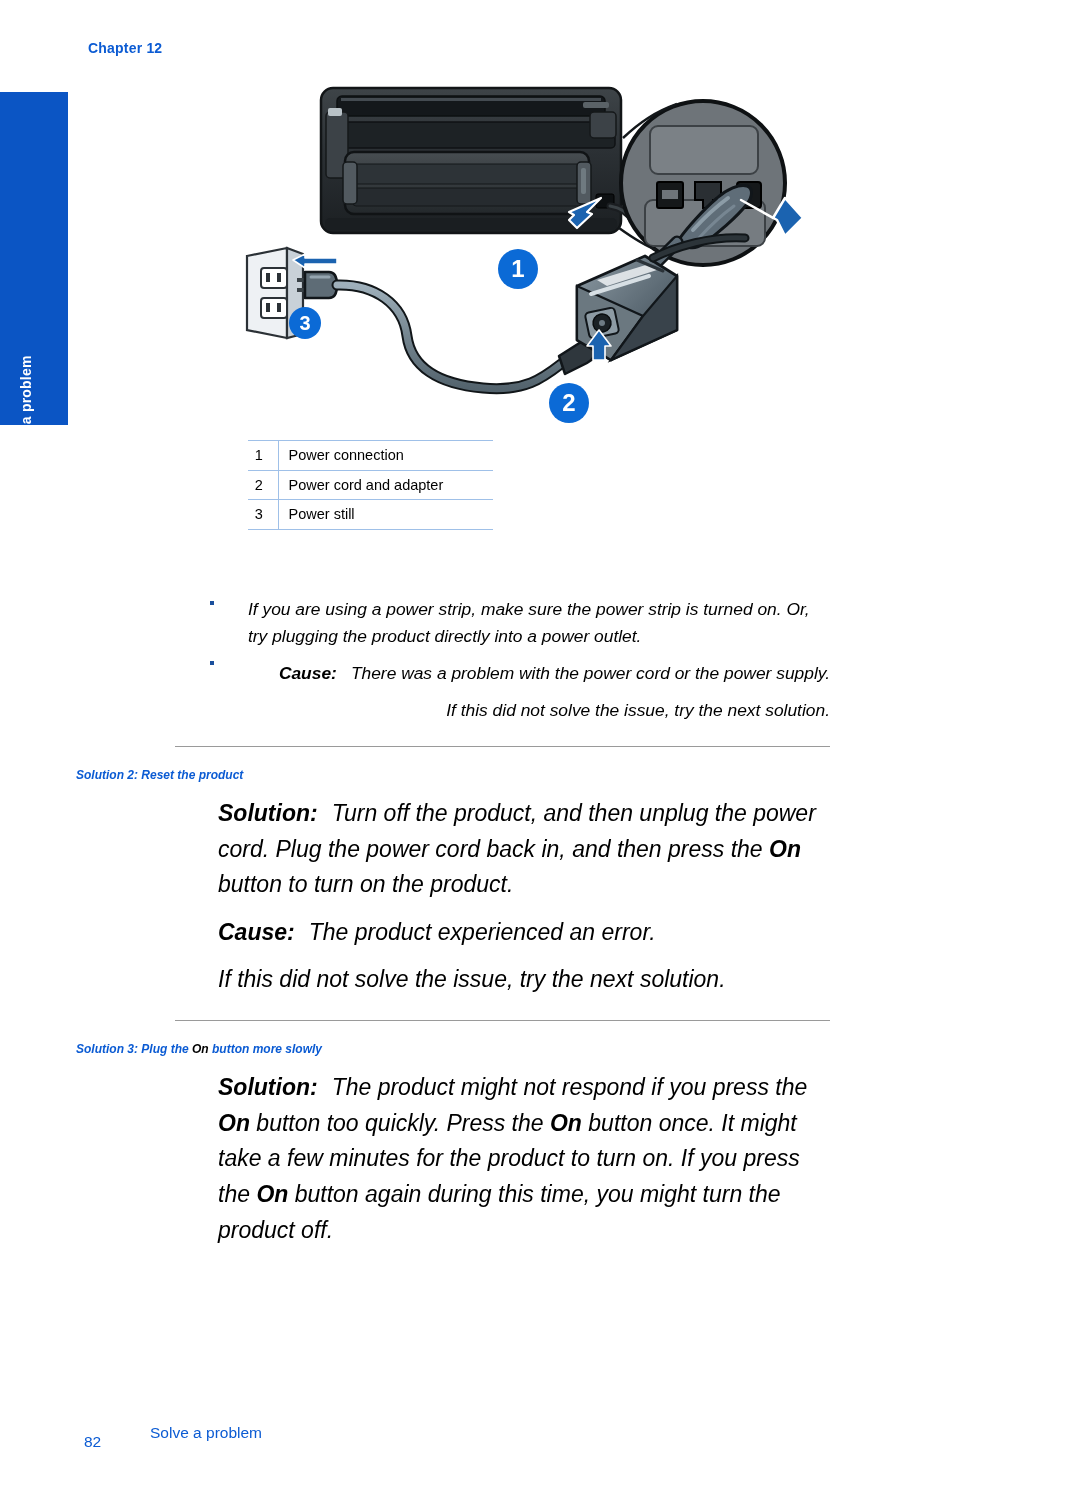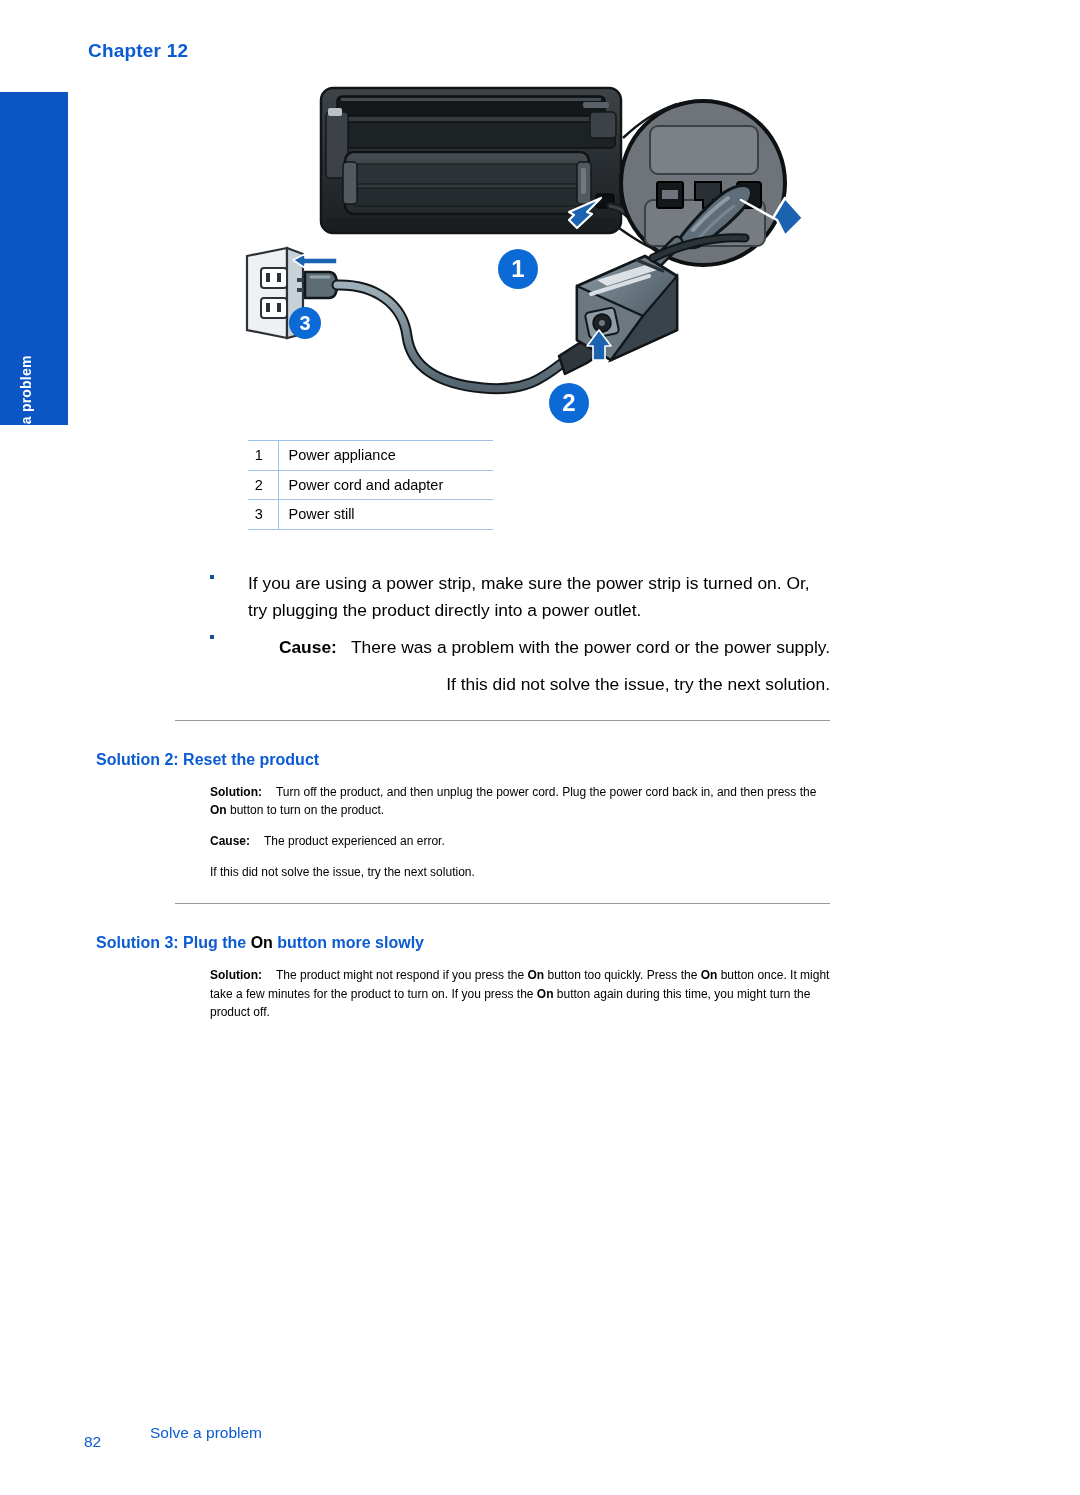--- a/index.html
+++ b/index.html
@@ -14,21 +14,21 @@
     font-family: "Liberation Sans", sans-serif;
     color: #000000;
     overflow: hidden;
   }
 
   
   .chapter-header {
     position: absolute;
     left: 88px;
     top: 40px;
-    font-size: 19px;
+    font-size: 14px;
     font-weight: bold;
     color: #0B5BD3;
     letter-spacing: 0.2px;
   }
 
   
   .side-tab {
     position: absolute;
     left: 0px;
     top: 92px;
@@ -80,22 +80,23 @@
     text-align: center;
     border-right: 1px solid #9FC0E8;
     padding-right: 8px;
   }
   .legend-table td.lbl { padding-left: 10px; }
 
   
   .content {
     position: absolute;
     left: 0;
-    top: 570px;
+    top: 596px;
     width: 900px;
+    font-style: italic;
   }
   .bullet-list {
     margin: 0;
     padding: 0;
     list-style: none;
   }
   .bullet-item {
     position: relative;
     margin: 0 0 6px 0;
     padding-left: 248px;
@@ -121,34 +122,34 @@
   .label-strong { font-weight: bold; }
   .gap-after-label { display: inline-block; width: 14px; }
 
   hr.rule {
     border: 0;
     border-top: 1px solid #9a9a9a;
     margin: 22px 70px 0 175px;
   }
 
   .solution-heading {
-    margin: 30px 0 14px 0;
-    padding-left: 96px;
-    font-size: 16px;
+    margin: 21px 0 14px 0;
+    padding-left: 76px;
+    font-size: 12px;
     font-weight: bold;
     color: #0B5BD3;
   }
   .solution-heading .on-black { color: #000000; }
 
   .solution-body {
     padding-left: 210px;
     padding-right: 70px;
-    font-size: 12px;
+    font-size: 23px;
     line-height: 1.55;
-    margin: 0 0 12px 0;
+    margin: 0 0 12px 8px;
   }
 
   
   .footer {
     position: absolute;
     left: 0;
     top: 1424px;
     width: 1080px;
     font-size: 15.5px;
     color: #0B5BD3;
@@ -338,21 +339,21 @@
     <circle cx="80" cy="245" r="16" fill="#0B6AD6"></circle>
     <text x="80" y="252" text-anchor="middle" font-family="Liberation Sans, sans-serif" font-size="20" font-weight="bold" fill="#ffffff">3</text>
   </g>
 </svg>
 </div>
 
 <table class="legend-table">
   <tbody>
     <tr>
       <td class="num">1</td>
-      <td class="lbl">Power appliance</td>
+      <td class="lbl">Power connection</td>
     </tr>
     <tr>
       <td class="num">2</td>
       <td class="lbl">Power cord and adapter</td>
     </tr>
     <tr>
       <td class="num">3</td>
       <td class="lbl">Power still</td>
     </tr>
   </tbody>

